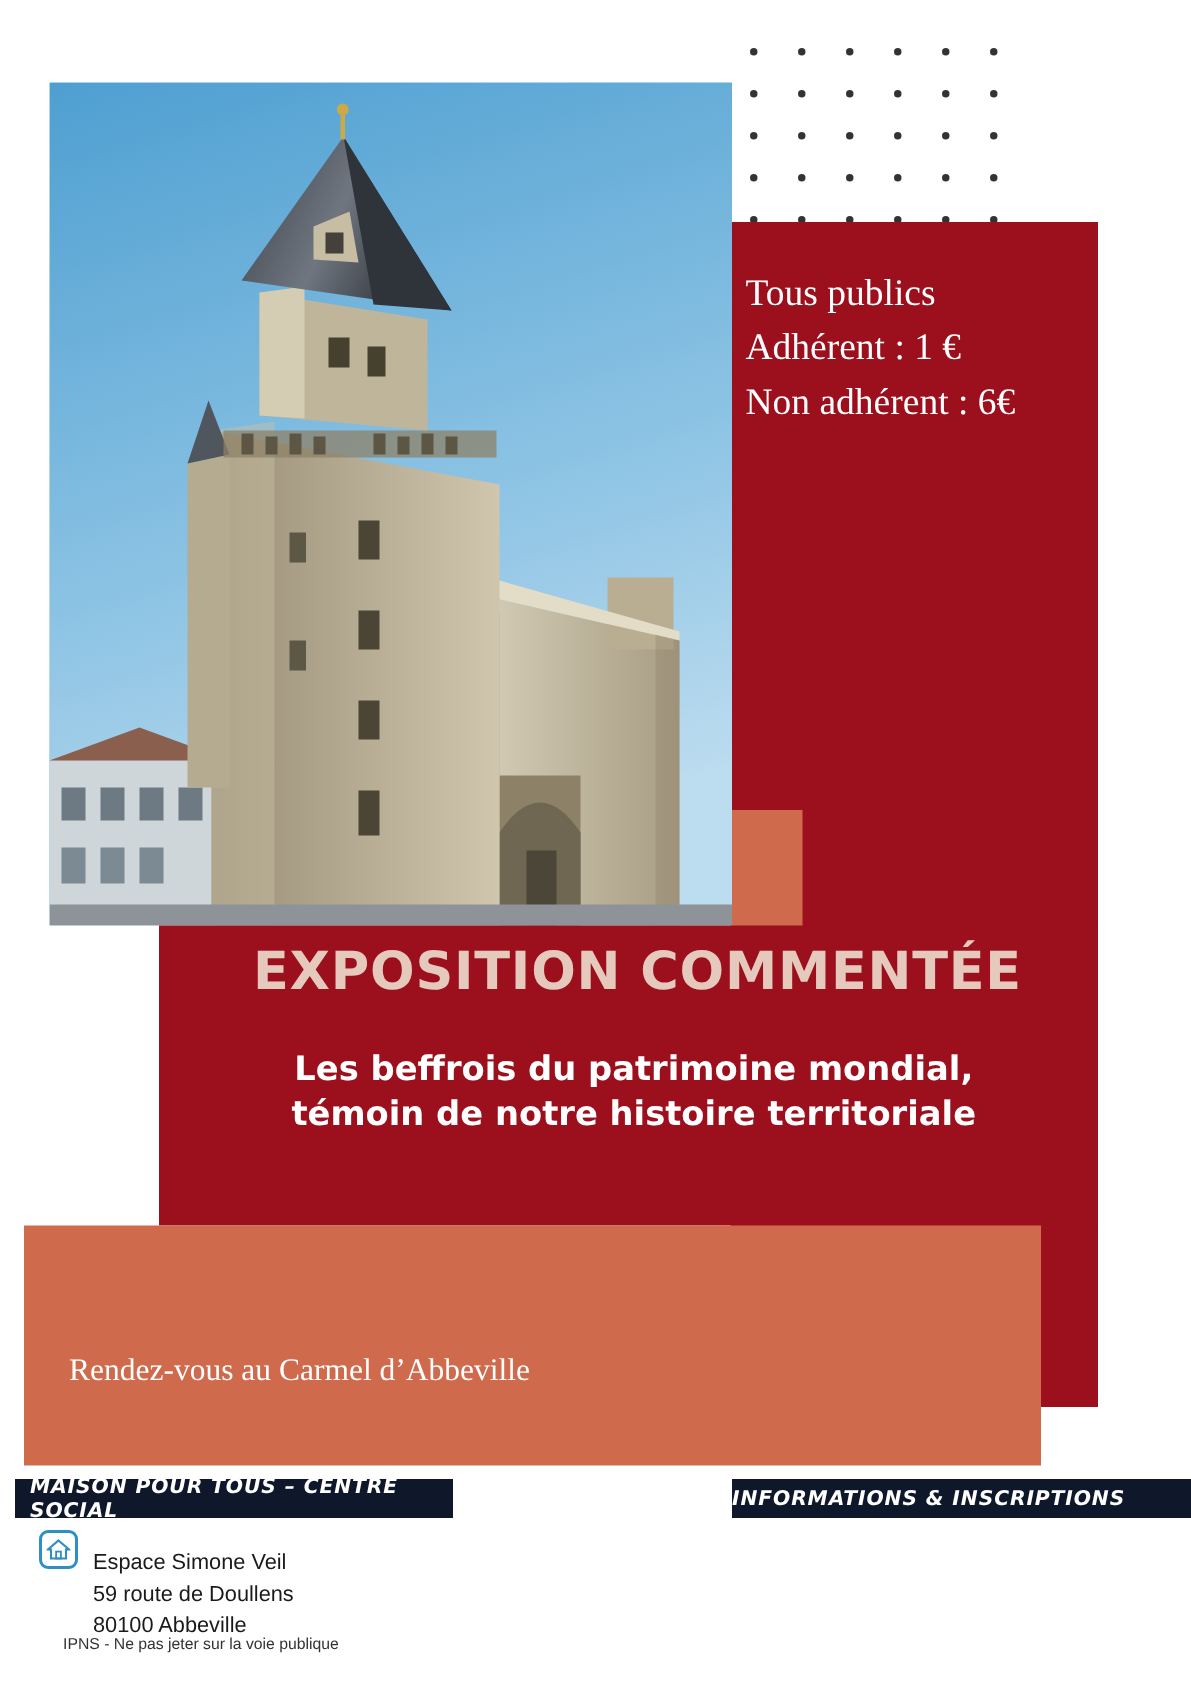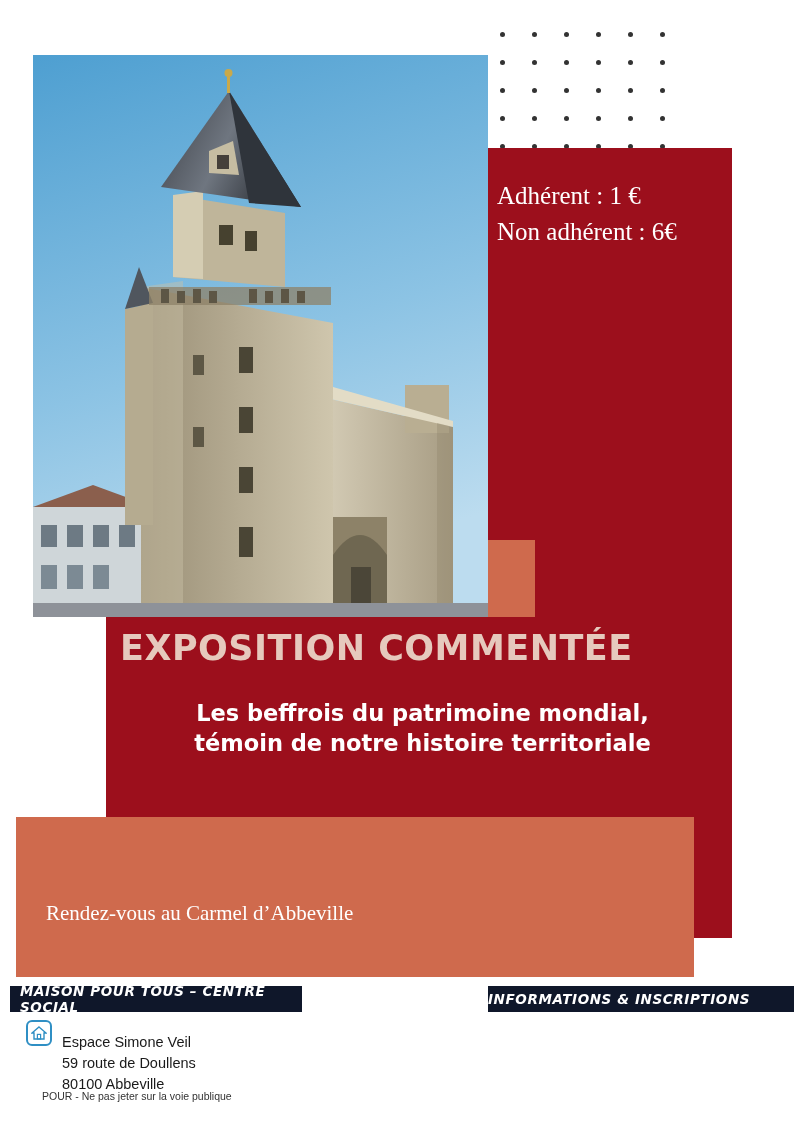--- a/index.html
+++ b/index.html
@@ -85,20 +85,21 @@
   .title-main {
     position: absolute;
     left: 120px;
     top: 628px;
     width: 610px;
     color: #e6c9bd;
     font-size: 35px;
     font-weight: bold;
     letter-spacing: 0.5px;
     font-family: "DejaVu Sans", sans-serif;
+    text-align: center;
   }
   .title-sub {
     position: absolute;
     left: 120px;
     top: 698px;
     width: 605px;
     color: #ffffff;
     font-size: 22.5px;
     font-weight: bold;
     line-height: 1.35;
@@ -227,20 +228,21 @@
       <div class="dot" style="left: 0px; top: 112px;"></div>
       <div class="dot" style="left: 32px; top: 112px;"></div>
       <div class="dot" style="left: 64px; top: 112px;"></div>
       <div class="dot" style="left: 96px; top: 112px;"></div>
       <div class="dot" style="left: 128px; top: 112px;"></div>
       <div class="dot" style="left: 160px; top: 112px;"></div>
     </div>
 
   <div class="price-panel"></div>
   <div class="price-text">
+    <div>Tous publics</div>
     <div>Adhérent : 1 €</div>
     <div>Non adhérent : 6€</div>
   </div>
 
   <div class="terracotta-square"></div>
 
   <div class="photo">
     <svg width="455" height="562" viewBox="0 0 455 562" xmlns="http://www.w3.org/2000/svg" role="img">
       <defs>
         <linearGradient id="sky" x1="0" y1="0" x2="0.25" y2="1">
@@ -352,17 +354,17 @@
         <svg width="16" height="16" viewBox="0 0 16 16" aria-hidden="true">
           <path d="M8 2 L15 8 H13 V14 H3 V8 H1 Z" fill="none" stroke="#2f8fc4" stroke-width="1.4"></path>
           <rect x="6.4" y="9.4" width="3.2" height="4.6" fill="none" stroke="#2f8fc4" stroke-width="1.2"></rect>
         </svg>
       </div>
       <div class="addr">
         <div>Espace Simone Veil</div>
         <div>59 route de Doullens</div>
         <div>80100 Abbeville</div>
       </div>
-      <div class="ipns">POUR - Ne pas jeter sur la voie publique</div>
+      <div class="ipns">IPNS - Ne pas jeter sur la voie publique</div>
     </div>
 
   </div>
 </div>
 
 </body></html>

